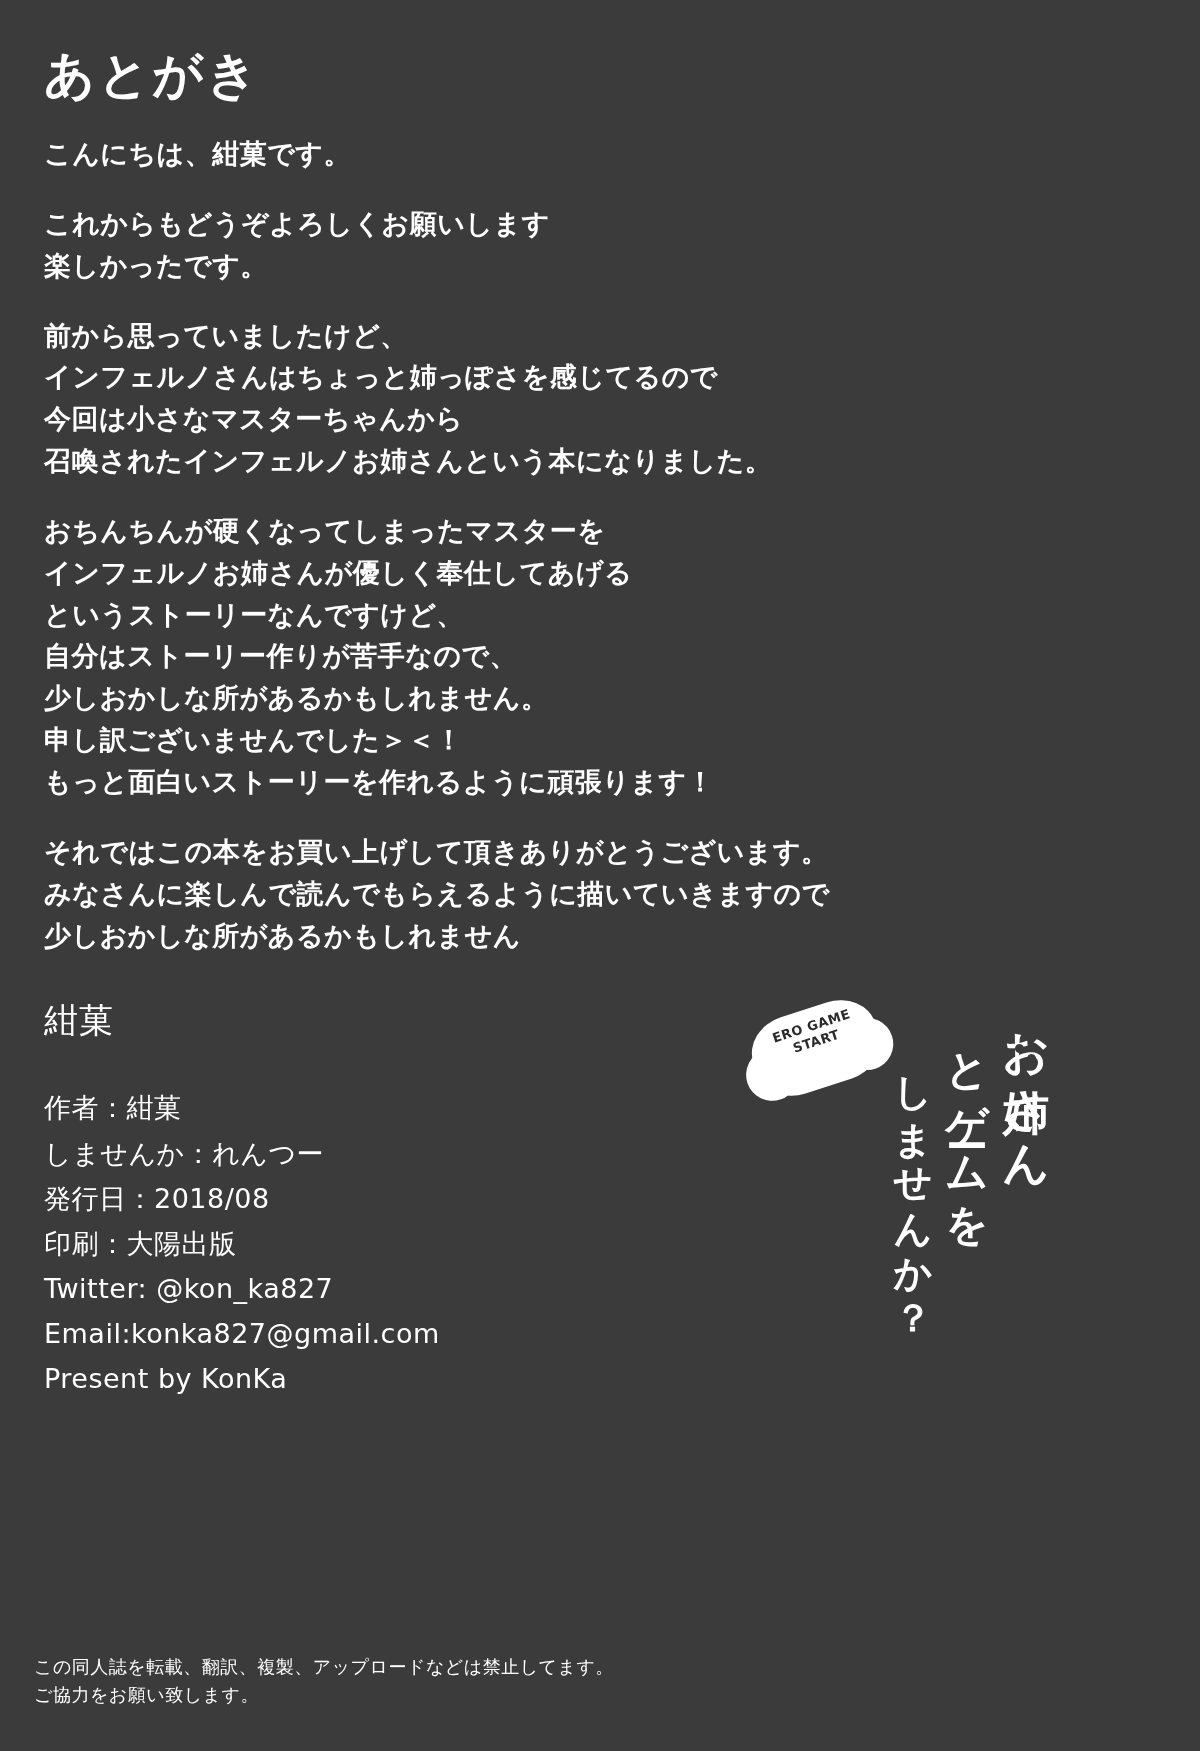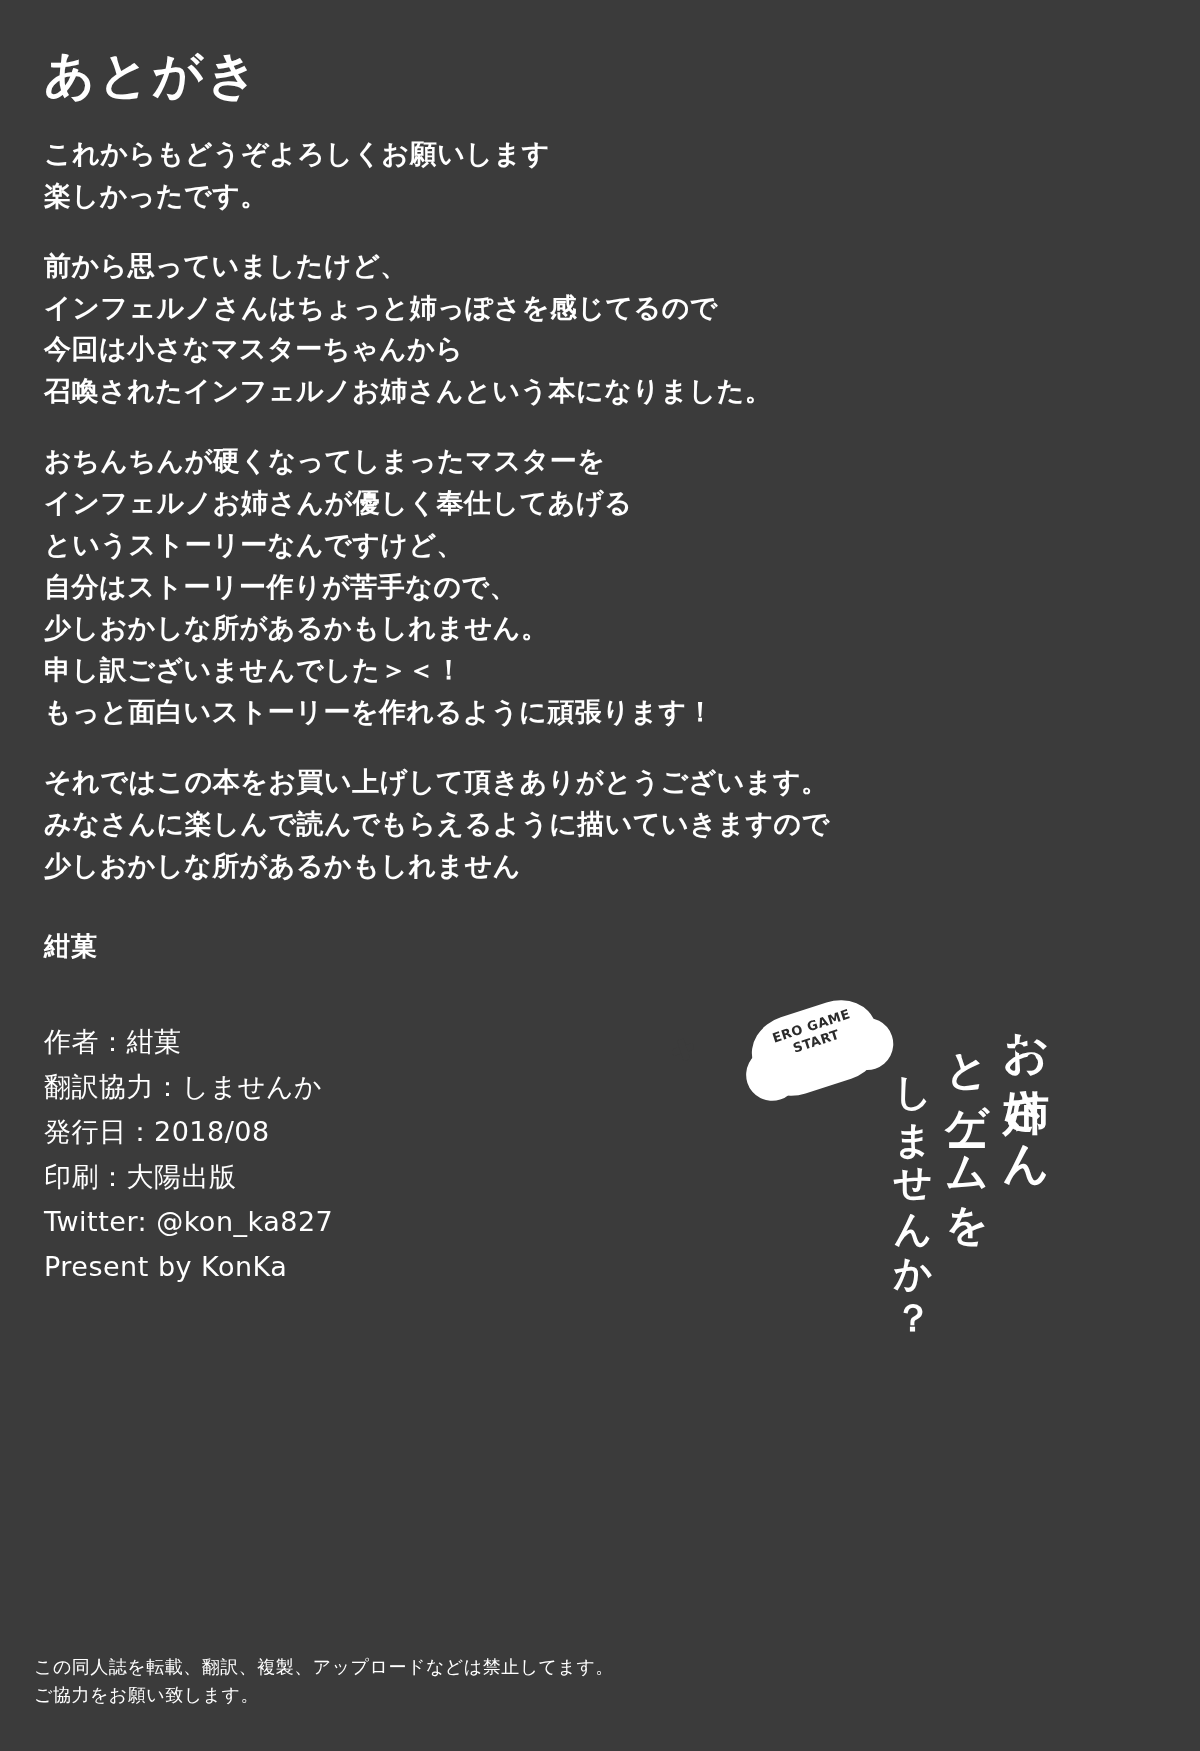--- a/index.html
+++ b/index.html
@@ -30,24 +30,24 @@
   }
   .body-block {
     font-size: 27px;
     font-weight: bold;
     line-height: 1.55;
     letter-spacing: 0.5px;
     margin-bottom: 28px;
     white-space: pre-line;
   }
   .signature {
-    font-size: 26px;
-    font-weight: bold;
+    font-size: 34px;
+    font-weight: normal;
     margin-top: 42px;
-    margin-bottom: 56px;
+    margin-bottom: 42px;
     letter-spacing: 1px;
   }
   .colophon {
     font-size: 27px;
     line-height: 1.6;
     letter-spacing: 0.5px;
   }
   .colophon div {
     margin-bottom: 2px;
   }
@@ -168,20 +168,21 @@
   .pad-btn-a { right: 26px; top: 44px; }
   .pad-btn-b { right: 14px; top: 54px; }
 </style>
 </head>
 <body>
 
 <div class="page">
 
   <h1 class="afterword-title">あとがき</h1>
 
+  <div class="body-block">こんにちは、紺菓です。</div>
   <div class="body-block">これからもどうぞよろしくお願いします
 楽しかったです。</div>
   <div class="body-block">前から思っていましたけど、
 インフェルノさんはちょっと姉っぽさを感じてるので
 今回は小さなマスターちゃんから
 召喚されたインフェルノお姉さんという本になりました。</div>
   <div class="body-block">おちんちんが硬くなってしまったマスターを
 インフェルノお姉さんが優しく奉仕してあげる
 というストーリーなんですけど、
 自分はストーリー作りが苦手なので、
@@ -189,24 +190,25 @@
 申し訳ございませんでした＞＜！
 もっと面白いストーリーを作れるように頑張ります！</div>
   <div class="body-block">それではこの本をお買い上げして頂きありがとうございます。
 みなさんに楽しんで読んでもらえるように描いていきますので
 少しおかしな所があるかもしれません</div>
 
   <div class="signature">紺菓</div>
 
   <div class="colophon">
     <div>作者：紺菓</div>
-    <div>翻訳協力：しませんか</div>
+    <div>しませんか：れんつー</div>
     <div>発行日：2018/08</div>
     <div>印刷：大陽出版</div>
     <div>Twitter: @kon_ka827</div>
+    <div>Email:konka827@gmail.com</div>
     <div>Present by KonKa</div>
   </div>
 
   <div class="art-block">
     <div class="gamepad"></div>
     <div class="pad-dpad"></div>
     <div class="pad-btn pad-btn-a"></div>
     <div class="pad-btn pad-btn-b"></div>
     <div class="gamepad-label" style="white-space: pre-line;">ERO GAME
 START</div>

